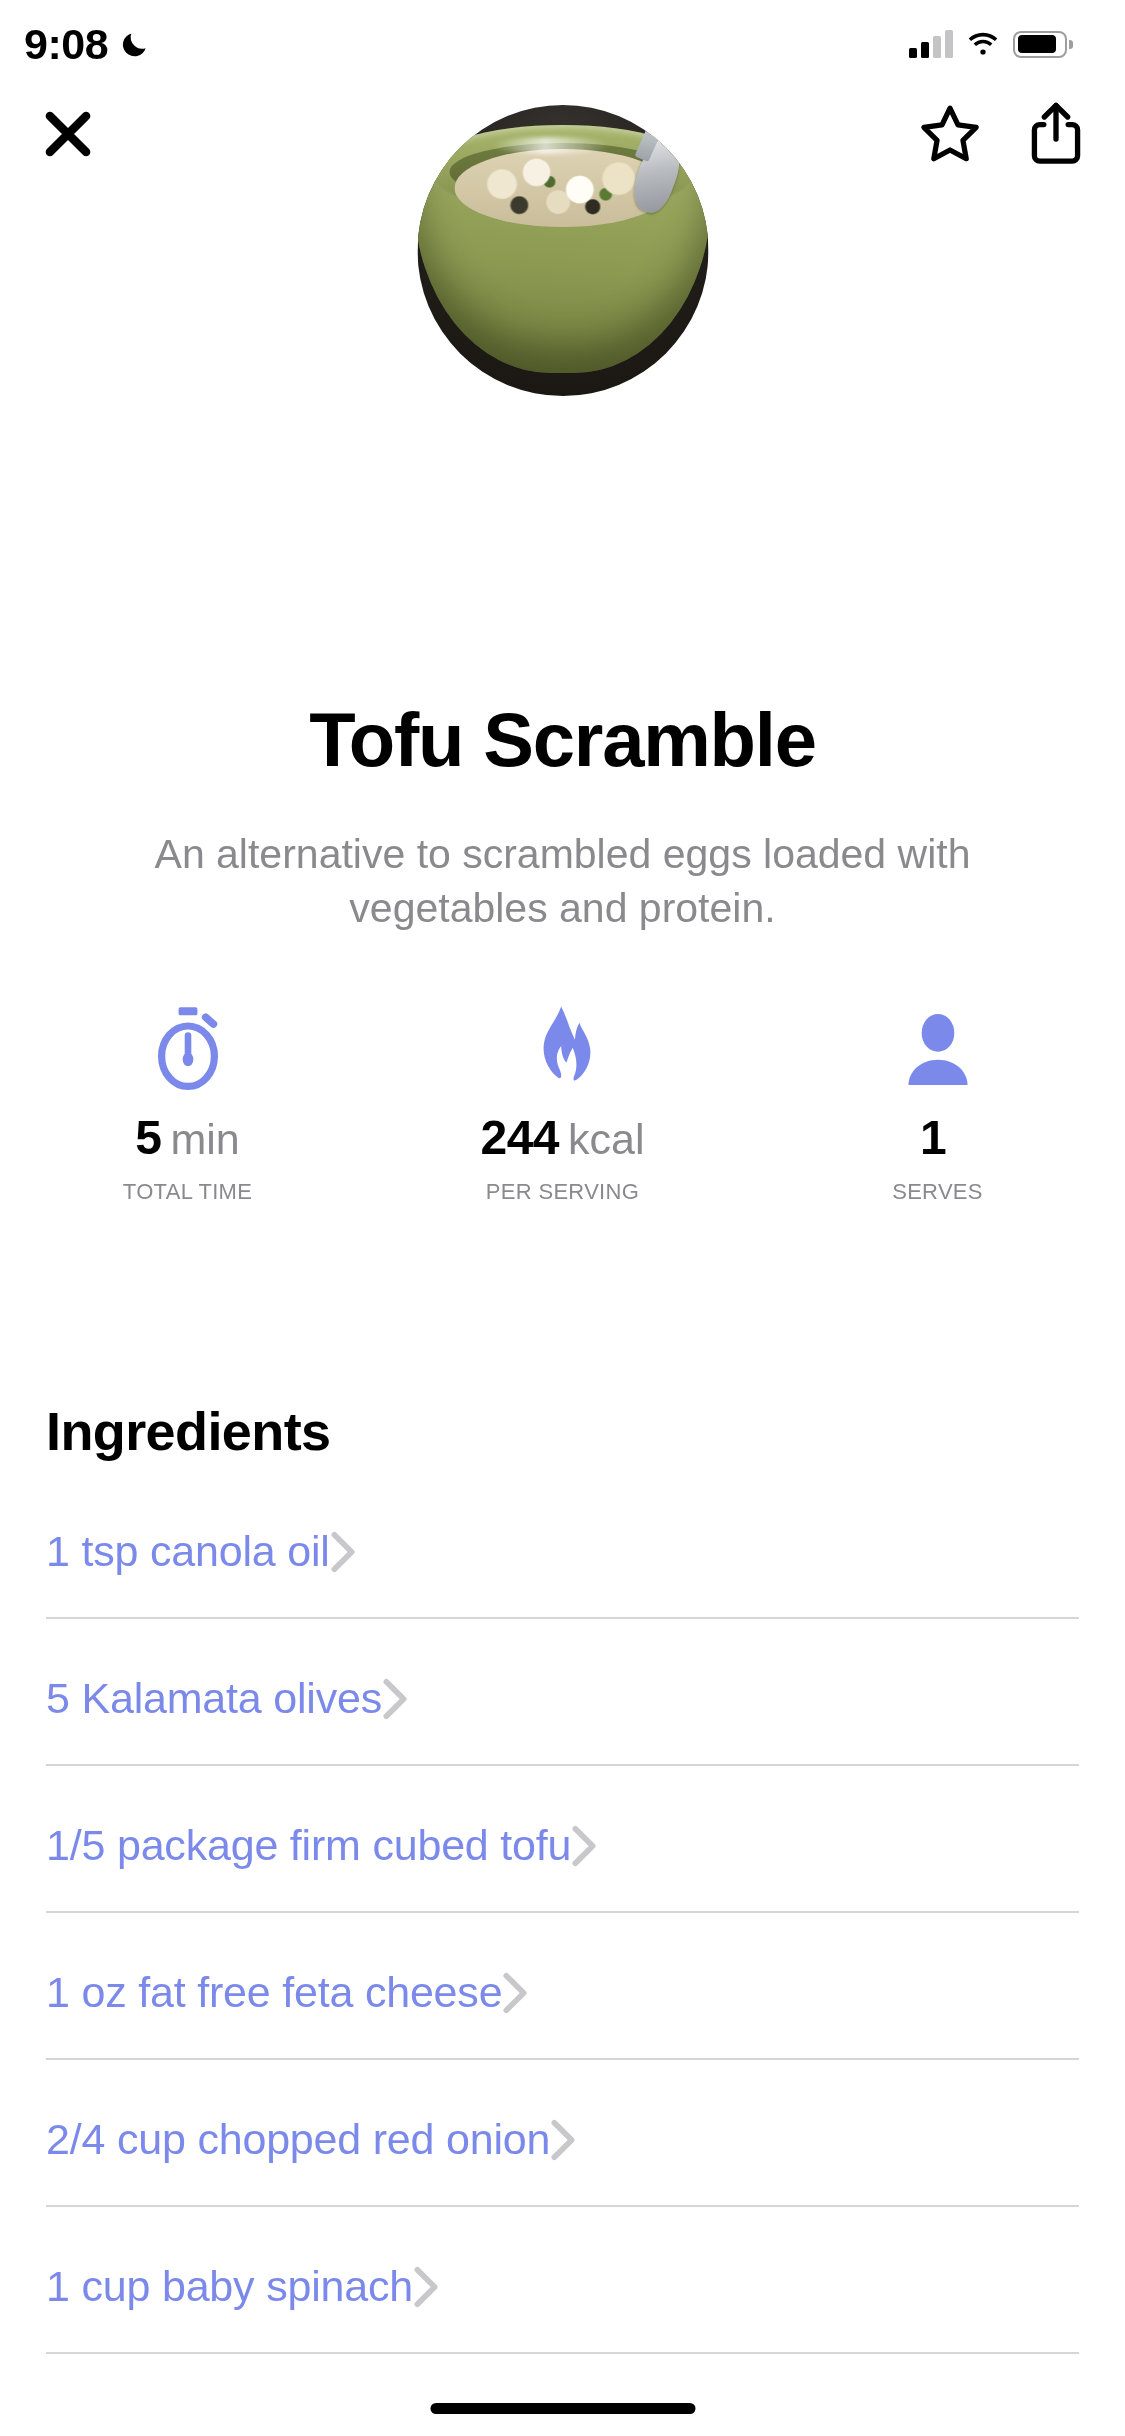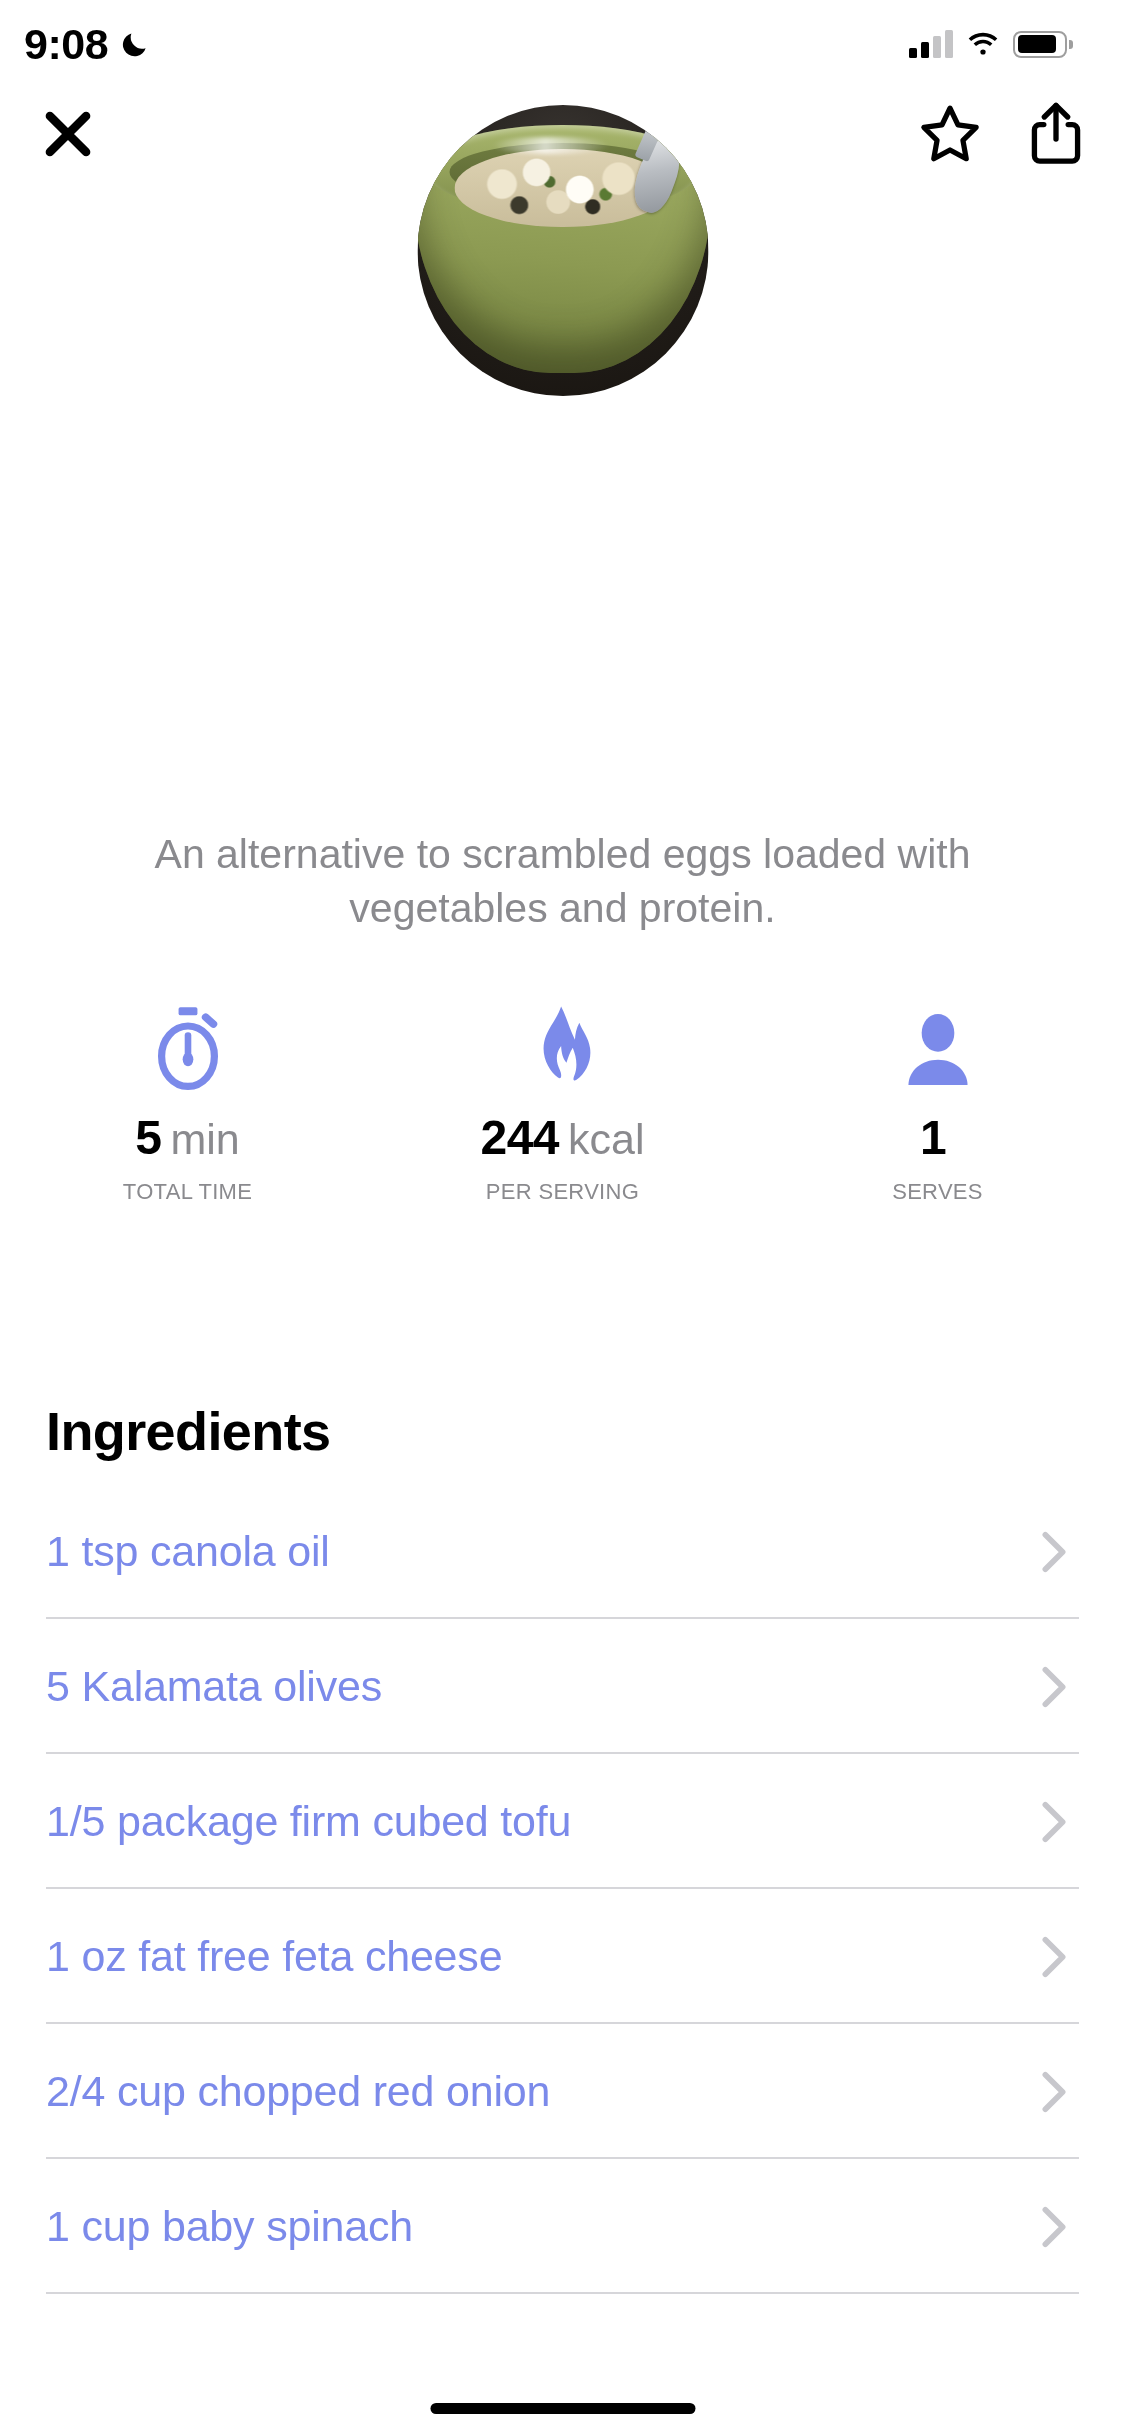--- a/index.html
+++ b/index.html
@@ -149,22 +149,22 @@
 
   
   .sec-head {
     position:absolute; top:1400px; left:46px;
     font-size:54px; font-weight:bold; color:#000; letter-spacing:-0.6px;
   }
   .list {
     position:absolute; top:1484px; left:0; width:1125px;
   }
   .row {
-    position:relative; height:135px; margin:0 58px 0 46px;
-    display:flex; align-items:center; justify-content:space-between;
+    position:relative; height:135px; margin:0 58px 12px 46px;
+    display:flex; align-items:center; 
     cursor:pointer;
   }
   .row::after {
     content:""; position:absolute; left:0; right:-12px; bottom:0;
     height:2px; background:#d6d6da;
   }
   .row-label { font-size:43px; color:#7b8aea; letter-spacing:-0.2px; }
   .chev { width:26px; height:44px; flex:none; }
 
   
@@ -232,20 +232,21 @@
       <span class="bowl-body"></span>
       <span class="bowl-rim"></span>
       <span class="bowl-inner"></span>
       <span class="food"></span>
       <span class="spoon"></span>
       <span class="spoon-handle"></span>
       <span class="bowl-shine"></span>
     </div>
   </div>
 
+  <h1 class="title">Tofu Scramble</h1>
   <p class="desc">An alternative to scrambled eggs loaded with vegetables and protein.</p>
 
   <div class="stats">
 
     <div class="stat">
       <span class="stat-icon">
         <svg width="82" height="88" viewBox="0 0 26 28">
           <rect x="10" y="1" width="6" height="2.6" rx="0.6" fill="#7b8aea"></rect>
           <path d="M18.6 4.2 L21.1 6.4" stroke="#7b8aea" stroke-width="2.4" stroke-linecap="round"></path>
           <ellipse cx="13" cy="16.6" rx="8.4" ry="9.6" fill="none" stroke="#7b8aea" stroke-width="2.3"></ellipse>

